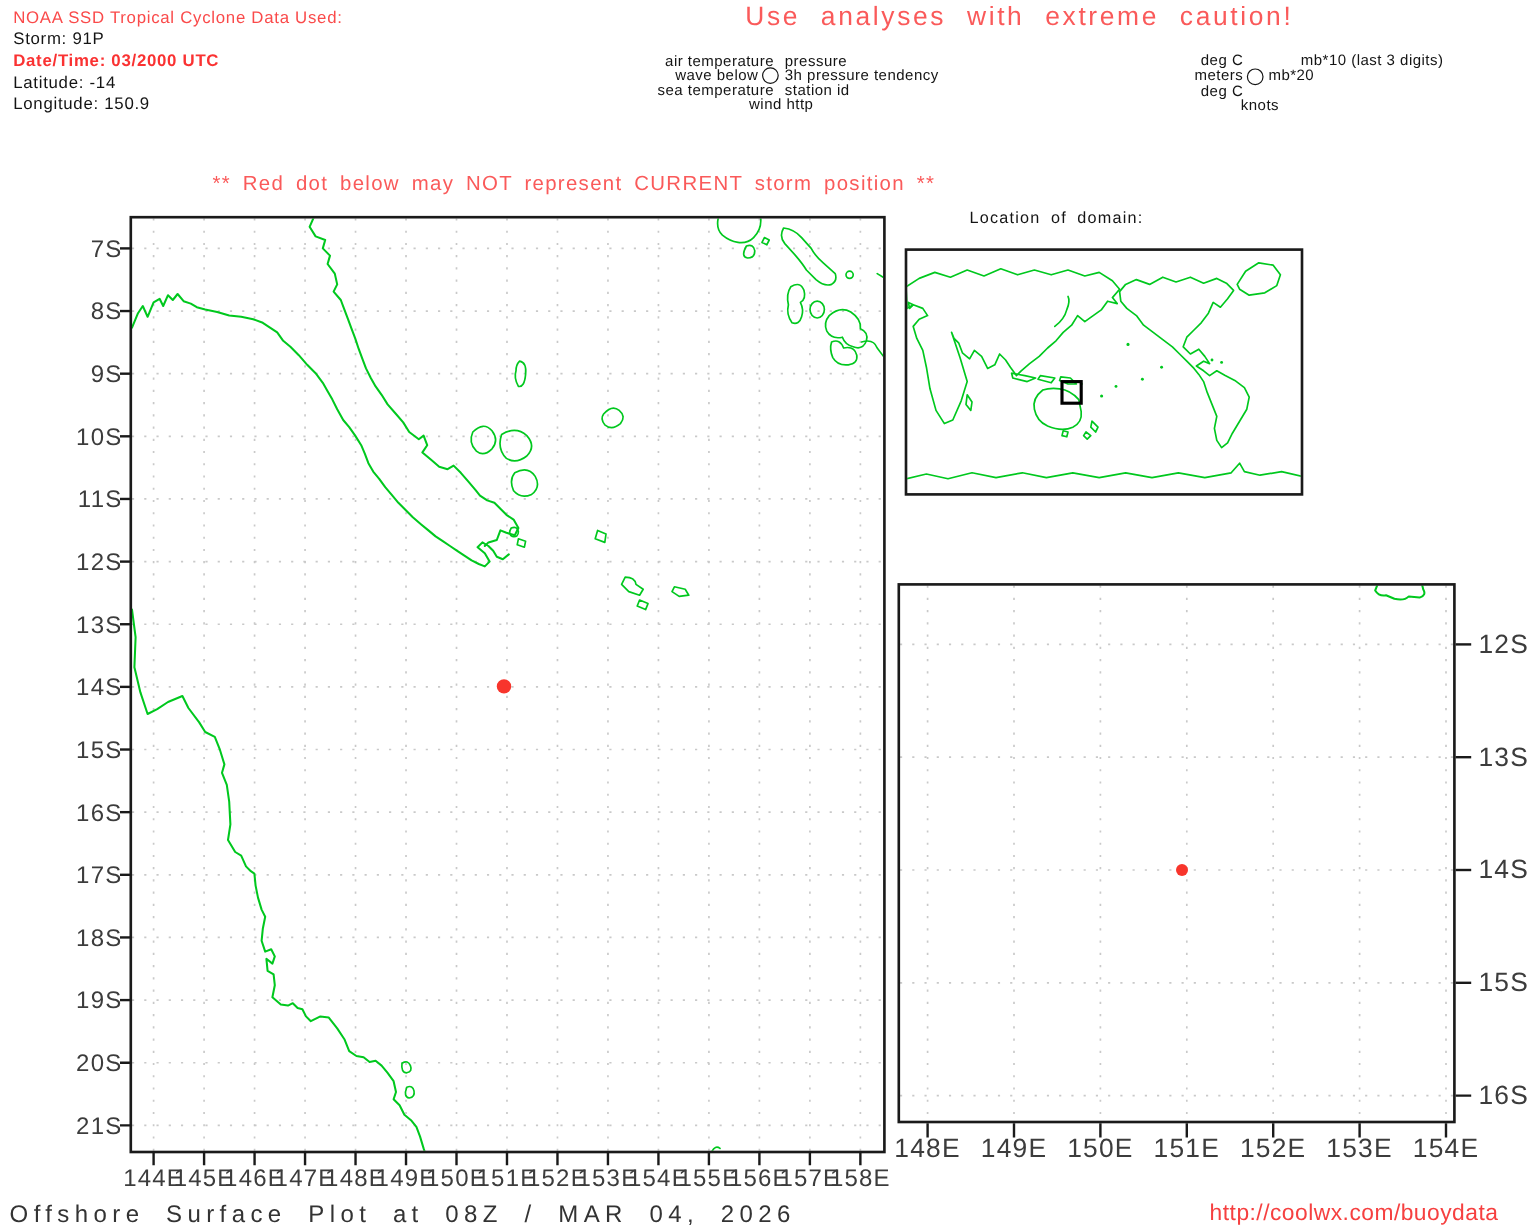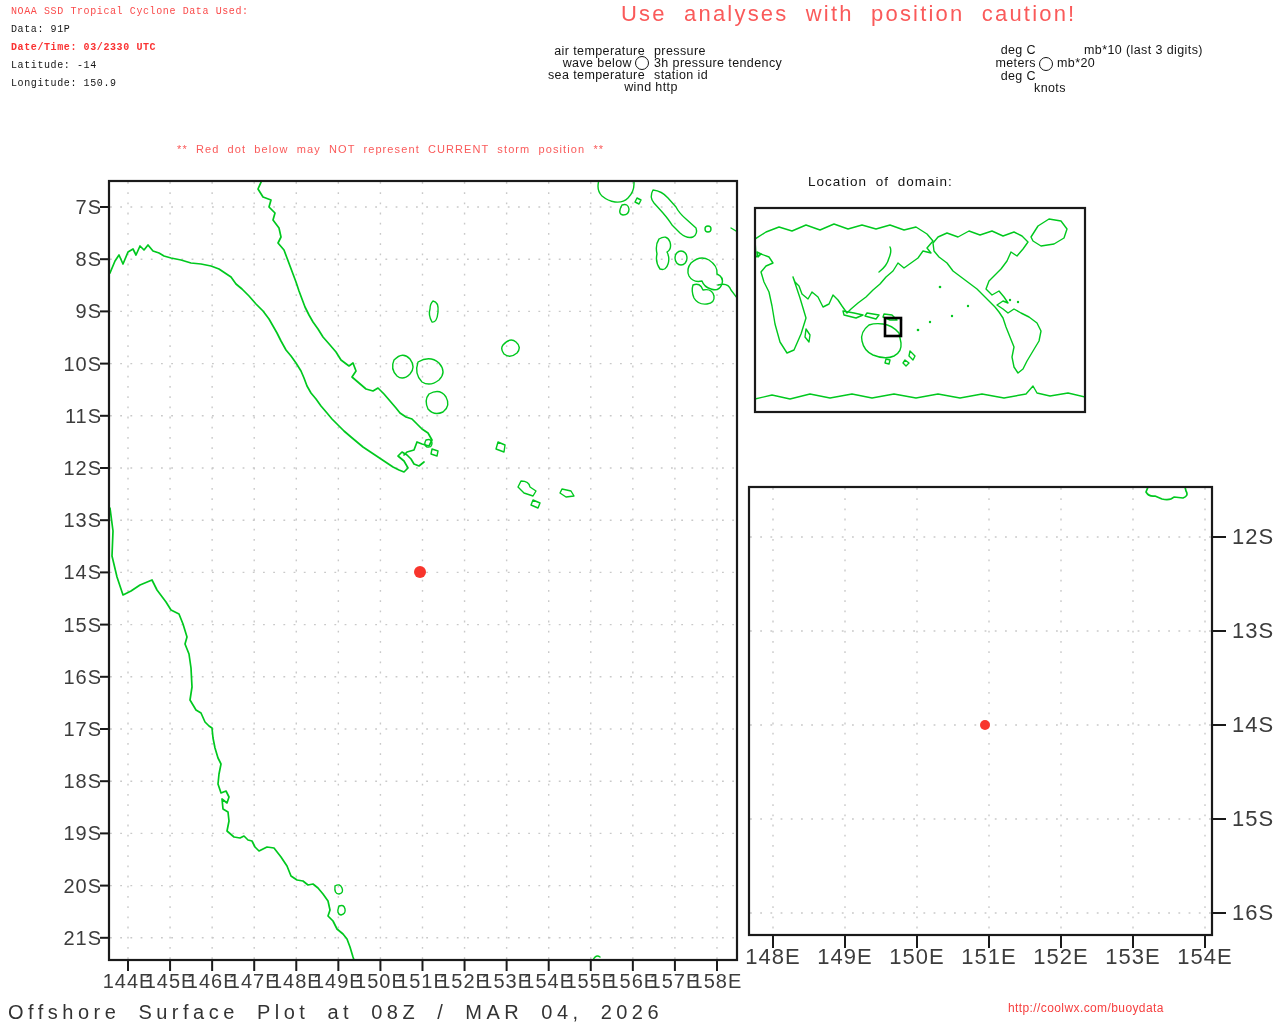--- a/index.html
+++ b/index.html
@@ -4,54 +4,54 @@
 <style>
   :root{
     --green:#00c81e; --red:#f8352c; --grid:#c9c9c9;
     --warnred:#fa5a5a; --hdrred:#fa4a4a; --datered:#fa3232;
     --titlegray:#333333; --urlred:#f64040; --ink:#141414; --axis:#3c3c3c;
   }
   html,body{margin:0;padding:0;background:#fff;}
   body{width:1280px;height:1024px;position:relative;overflow:hidden;
        font-family:"Liberation Sans",sans-serif;}
   .t{position:absolute;white-space:pre;color:var(--ink);}
-  .small{font-size:10px;letter-spacing:.6px;font-family:Liberation Mono, monospace;}
+  .small{font-size:14px;letter-spacing:.6px;}
   .red1{color:var(--hdrred);}
   .redbold{color:var(--datered);font-weight:bold;}
   .caution{font-size:22px;letter-spacing:2.2px;word-spacing:9px;color:var(--warnred);}
   .leg{font-size:12.5px;letter-spacing:.4px;}
-  .warn{font-size:11px;letter-spacing:1.1px;word-spacing:4px;color:var(--warnred);text-align:right;}
+  .warn{font-size:17px;letter-spacing:1.1px;word-spacing:4px;color:var(--warnred);text-align:right;}
   .loc{font-size:13.5px;letter-spacing:1px;word-spacing:4px;}
   .ftitle{font-size:20px;letter-spacing:4.5px;word-spacing:8px;color:var(--titlegray);margin-top:10px;}
-  .url{font-size:12px;letter-spacing:.4px;color:var(--urlred);}
+  .url{font-size:19px;letter-spacing:.4px;color:var(--urlred);}
   .circle{position:absolute;width:12px;height:12px;border:1.6px solid var(--ink);
           border-radius:50%;background:#fff;}
   .center{transform:translateX(-50%);}
   svg{position:absolute;left:0;top:0;}
   .coast{fill:none;stroke:var(--green);stroke-width:1.7;stroke-linejoin:round;stroke-linecap:round;}
   .coast-thin{fill:none;stroke:var(--green);stroke-width:1.4;stroke-linejoin:round;stroke-linecap:round;}
   .grid{stroke:var(--grid);stroke-width:1.4;stroke-dasharray:1.8 8.4;fill:none;}
   .tick{stroke:#1a1a1a;stroke-width:2;}
   .border{fill:none;stroke:#1a1a1a;stroke-width:2.2;}
   .domain-box{fill:none;stroke:#000;stroke-width:2.6;}
   .axis-label{font-family:"Liberation Sans",sans-serif;fill:var(--axis);letter-spacing:1px;}
   text[data-name^="main-map"]{font-size:20px;}
   text[data-name^="zoom-map"]{font-size:22px;}
   .spk{fill:var(--green);stroke:none;}
 </style>
 </head>
 <body data-name="buoy-plot-page">
 
 <div class="t small red1" style="left:11px;top:6px" data-name="noaa-source-line">NOAA SSD Tropical Cyclone Data Used:</div>
-<div class="t small" style="left:11px;top:24px" data-name="storm-id-line">Data: 91P</div>
-<div class="t small redbold" style="left:11px;top:42px" data-name="datetime-line">Date/Time: 03/2330 UTC</div>
+<div class="t small" style="left:11px;top:24px" data-name="storm-id-line">Storm: 91P</div>
+<div class="t small redbold" style="left:11px;top:42px" data-name="datetime-line">Date/Time: 03/2000 UTC</div>
 <div class="t small" style="left:11px;top:60px" data-name="latitude-line">Latitude: -14</div>
 <div class="t small" style="left:11px;top:78px" data-name="longitude-line">Longitude: 150.9</div>
 
-<div class="t caution" style="left:621px;top:1px" data-name="caution-banner">Use analyses with position caution!</div>
+<div class="t caution" style="left:621px;top:1px" data-name="caution-banner">Use analyses with extreme caution!</div>
 
 <div class="t leg" style="right:635px;top:44px" data-name="legend-air-temperature">air temperature</div>
 <div class="t leg" style="right:648px;top:56px" data-name="legend-wave-height">wave below</div>
 <div class="t leg" style="right:635px;top:68px" data-name="legend-sea-temperature">sea temperature</div>
 <div class="circle" style="left:635px;top:56px" data-name="station-circle-icon"></div>
 <div class="t leg" style="left:654px;top:44px" data-name="legend-pressure">pressure</div>
 <div class="t leg" style="left:654px;top:56px" data-name="legend-pressure-tendency">3h pressure tendency</div>
 <div class="t leg" style="left:654px;top:68px" data-name="legend-station-id">station id</div>
 <div class="t leg center" style="left:651px;top:80px" data-name="legend-wind-gust">wind http</div>
 

